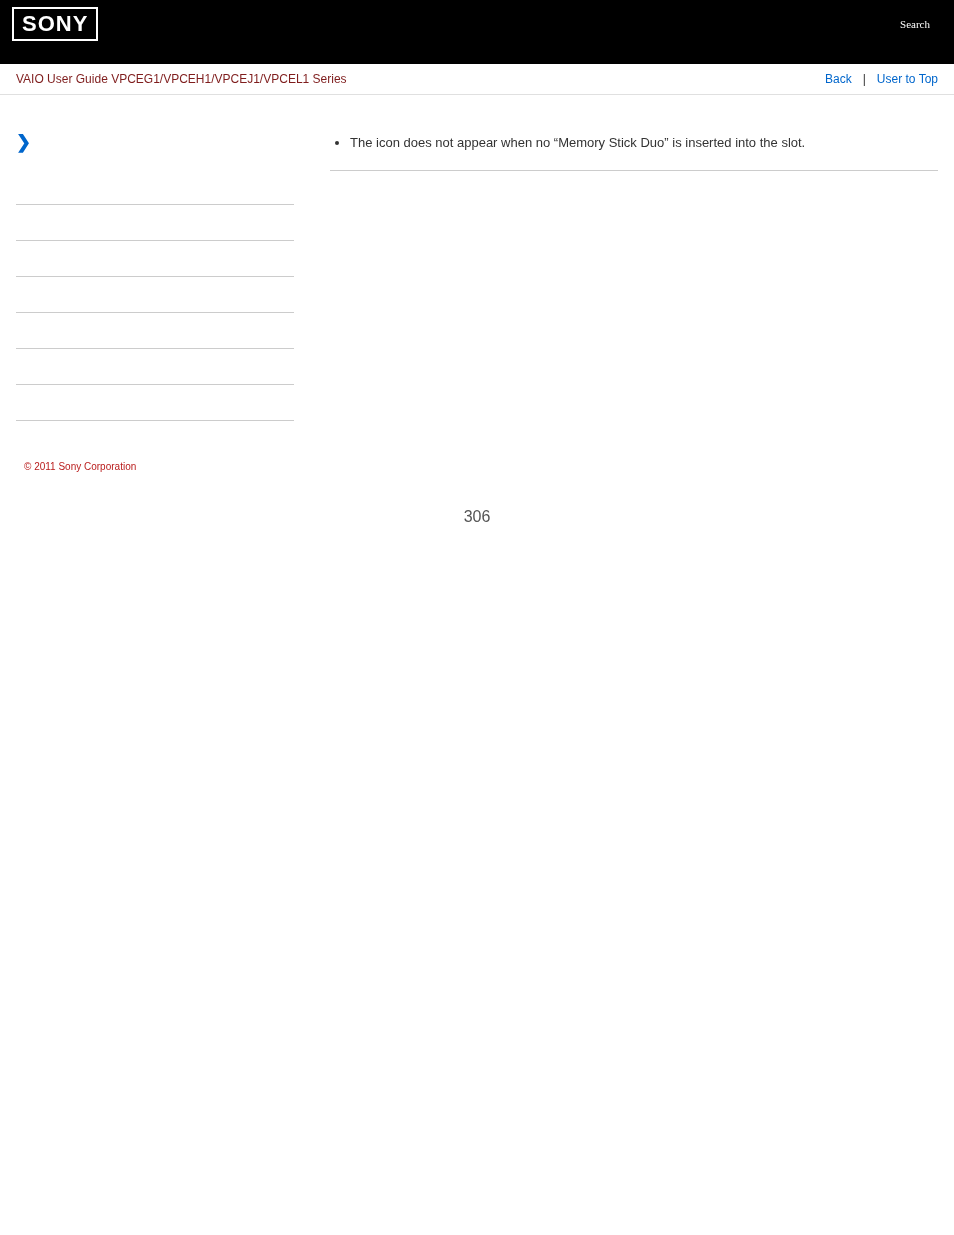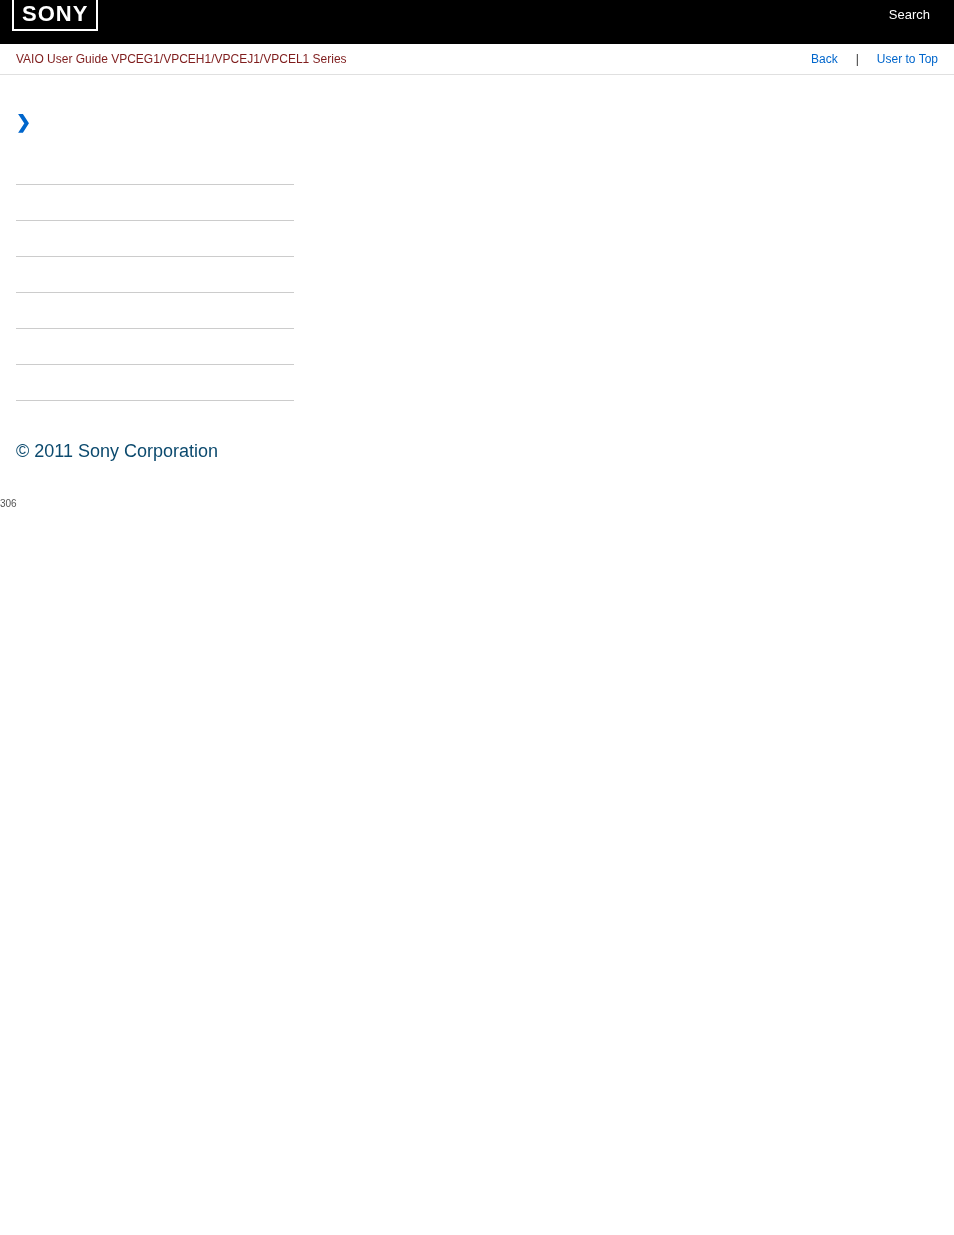--- a/index.html
+++ b/index.html
@@ -13,65 +13,66 @@
       font-size: 13px;
       color: #333;
       background: #fff;
       width: 954px;
       min-height: 1235px;
     }
 
     
     .header {
       background: #000;
-      height: 44px;
+      height: 64px;
       display: flex;
       align-items: center;
       justify-content: space-between;
       padding: 0 16px 16px 12px;
     }
 
     .sony-logo {
       color: #fff;
       font-size: 22px;
       font-weight: bold;
       font-family: 'Arial Black', Arial, sans-serif;
       letter-spacing: 1px;
       border: 2px solid #fff;
       padding: 2px 8px;
       line-height: 1.2;
     }
 
     .search-btn {
       color: #fff;
-      font-size: 13px;
+      font-size: 11px;
       cursor: pointer;
       background: none;
       border: none;
       padding: 4px 8px;
+      font-family: Liberation Serif, serif;
     }
 
     
     .nav-bar {
       display: flex;
       justify-content: space-between;
       align-items: center;
       padding: 8px 16px;
       border-bottom: 1px solid #e0e0e0;
       font-size: 12px;
     }
 
     .nav-title {
       color: #7f1d1d;
       font-size: 12px;
     }
 
     .nav-links {
       display: flex;
-      gap: 14px;
+      gap: 7px;
       align-items: center;
     }
 
     .nav-link {
       color: #0066cc;
       text-decoration: none;
       cursor: pointer;
       font-size: 12px;
     }
 
@@ -148,27 +149,29 @@
 
     .content-divider {
       border: none;
       border-top: 1px solid #ccc;
       margin: 12px 0;
     }
 
     
     .footer {
       padding: 24px 16px 16px 16px;
-      font-size: 18px;
-      color: #0c4a6e;
+      font-size: 10px;
+      color: #b91c1c;
+      margin-left: 8px;
     }
 
     
     .page-number {
-      font-size: 10px;
+      text-align: center;
+      font-size: 16px;
       color: #555;
       padding: 20px 0;
     }
 
     .spacer {
       height: 20px;
     }
   </style>
 </head>
 <body>
@@ -213,20 +216,26 @@
       </li>
       <li class="sidebar-link-item">
         <a>&nbsp;</a>
       </li>
       <li class="sidebar-link-item">
         <a>&nbsp;</a>
       </li>
     </ul>
   </div>
 
+  <div class="content-area">
+    <ul class="content-list">
+      <li>The icon does not appear when no “Memory Stick Duo” is inserted into the slot.</li>
+    </ul>
+    <hr class="content-divider">
+  </div>
 
 </div>
 
 <div class="footer">
   <span>© 2011 Sony Corporation</span>
 </div>
 
 <div class="page-number">306</div>
 
 </body></html>

